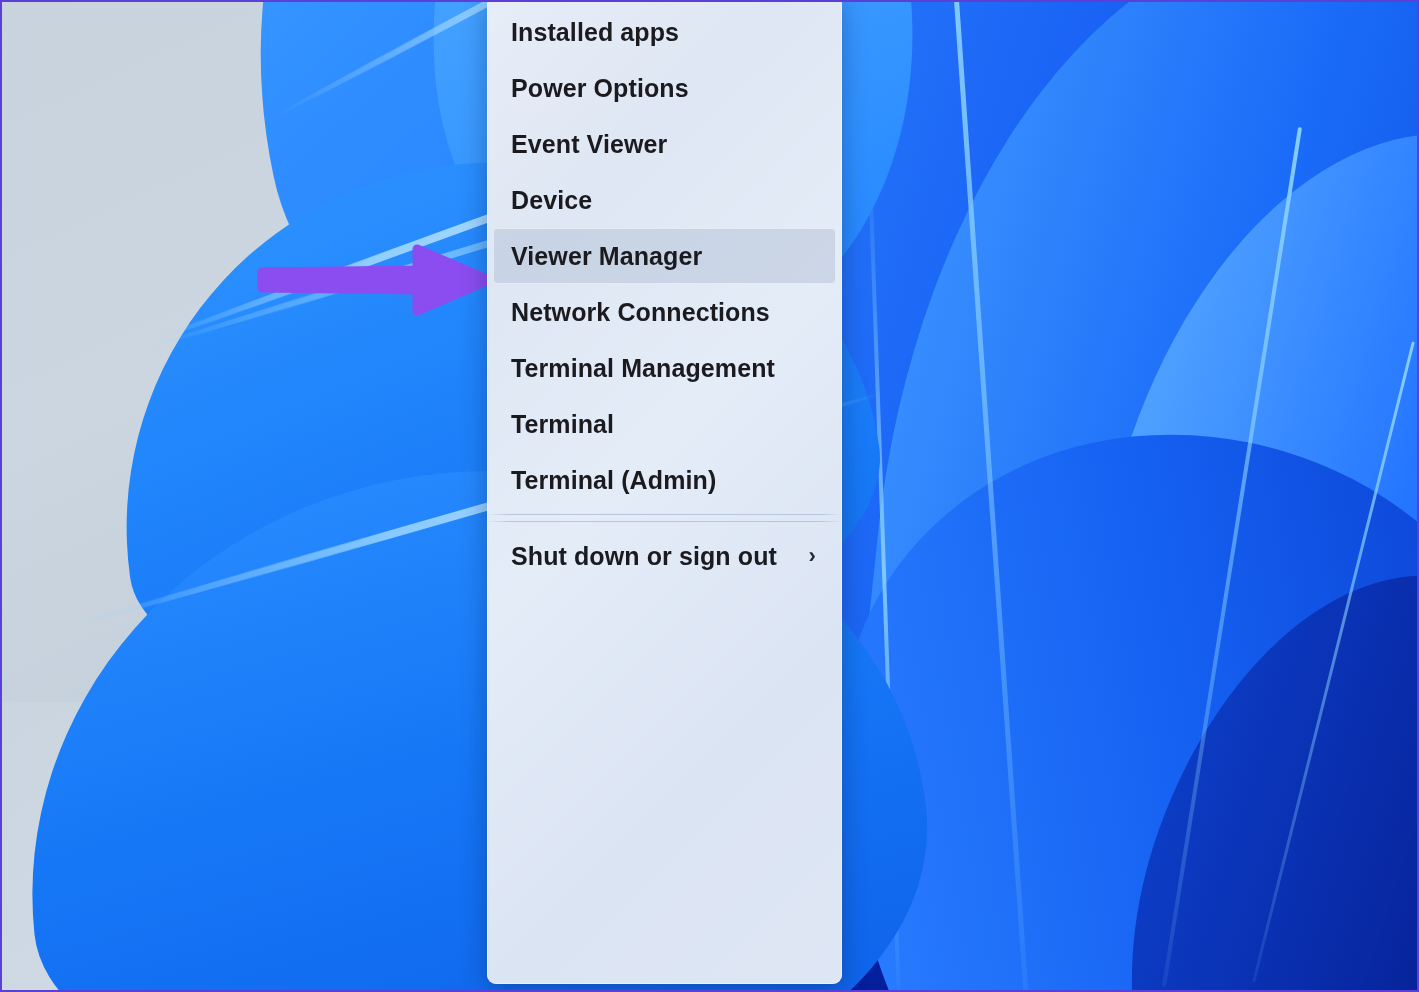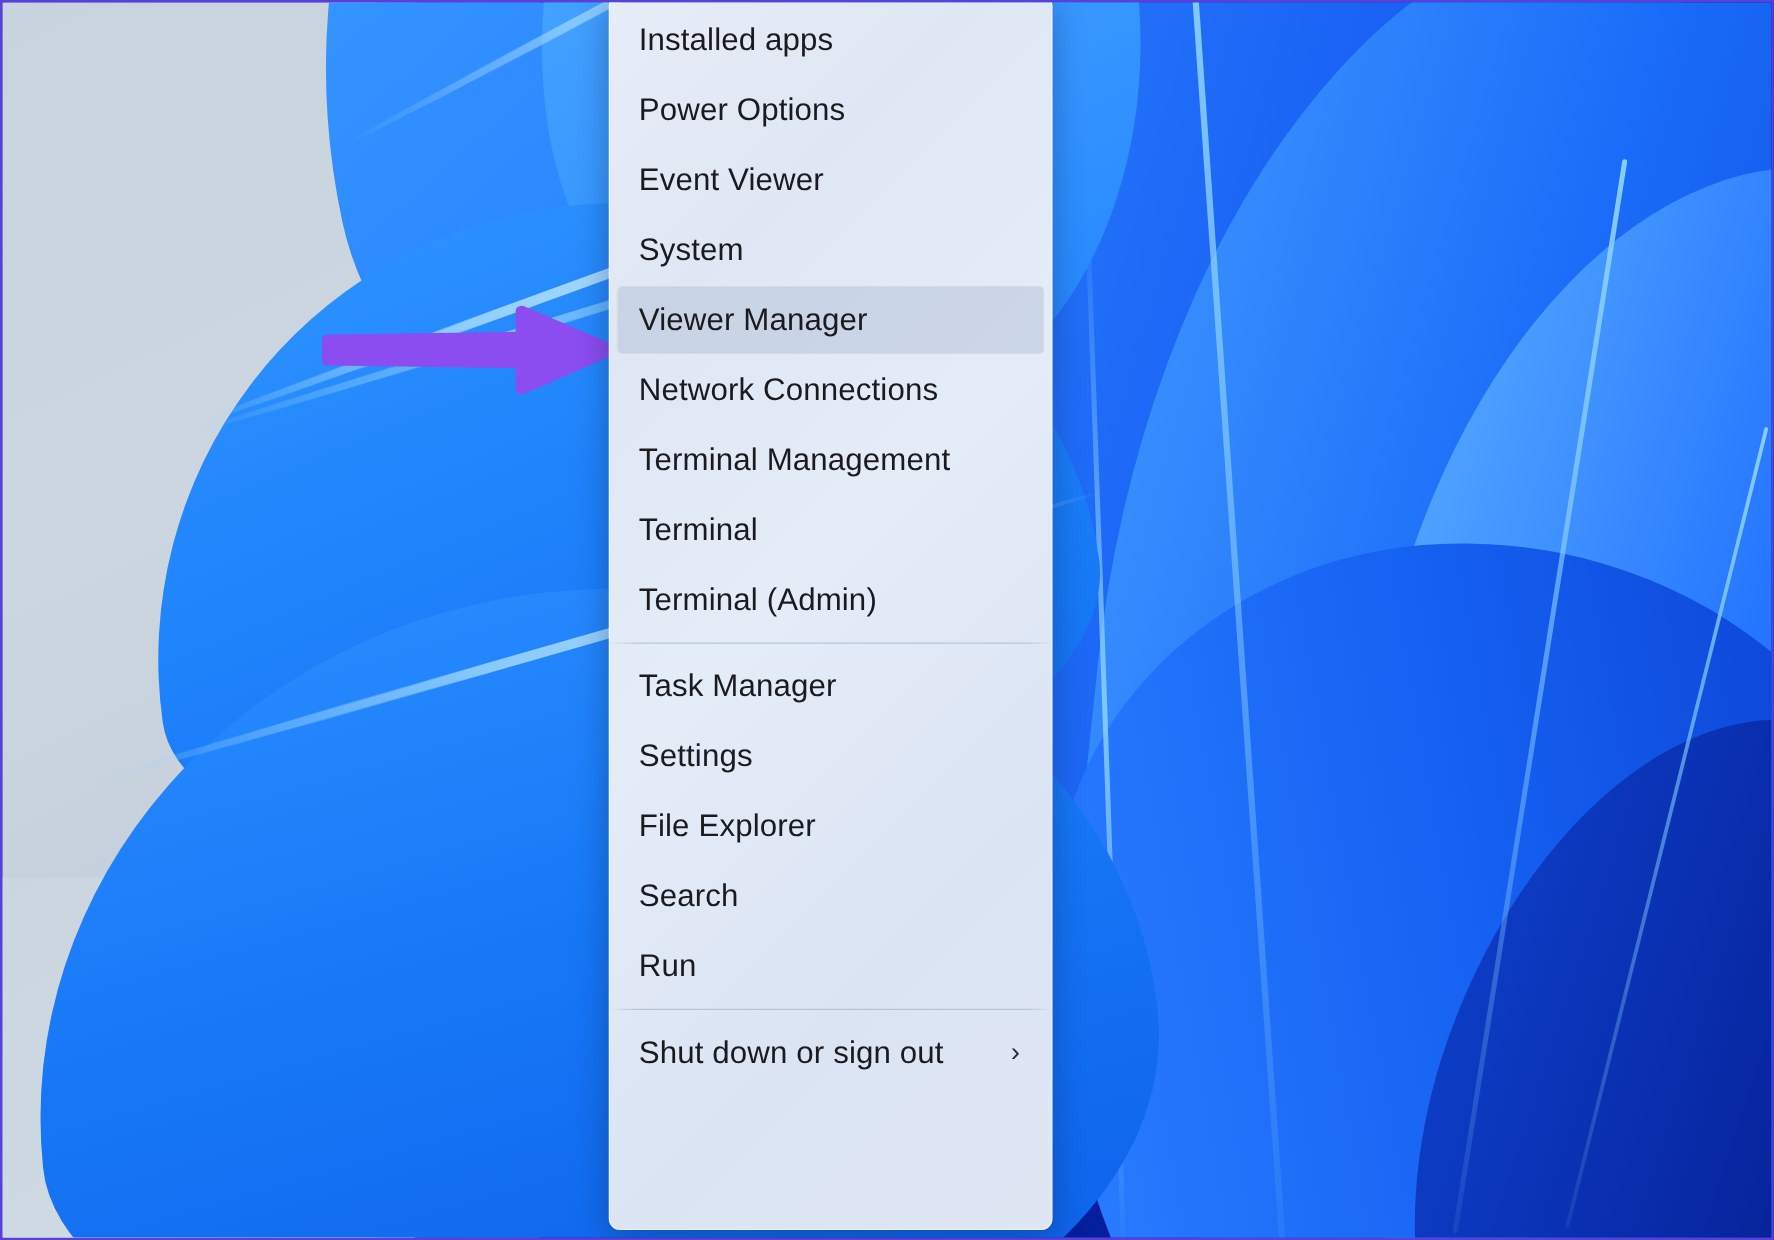--- a/index.html
+++ b/index.html
@@ -111,21 +111,21 @@
   }
   .menu-item{
     position:relative;
     height:56px;
     margin:0 6px;
     display:flex; align-items:center;
     padding:0 18px;
     border-radius:5px;
     color:#1a1a1f;
     font-size:25px;
-    font-weight:400;
+    font-weight:700;
     letter-spacing:.1px;
     white-space:nowrap;
     cursor:default;
   }
   .menu-item.selected{
     background:rgba(170,184,208,.42);
     box-shadow:0 0 0 1px rgba(255,255,255,.5) inset;
   }
   .menu-item .chev{
     margin-left:auto;
@@ -180,58 +180,41 @@
       <div class="menu-item">
         <span>Installed apps</span>
       </div>
       <div class="menu-item">
         <span>Power Options</span>
       </div>
       <div class="menu-item">
         <span>Event Viewer</span>
       </div>
       <div class="menu-item">
-        <span>System</span>
+        <span>Device</span>
       </div>
       <div class="menu-item selected">
         <span>Viewer Manager</span>
       </div>
       <div class="menu-item">
         <span>Network Connections</span>
       </div>
       <div class="menu-item">
         <span>Terminal Management</span>
       </div>
       <div class="menu-item">
         <span>Terminal</span>
       </div>
       <div class="menu-item">
         <span>Terminal (Admin)</span>
       </div>
     </div>
 
     <div class="separator"></div>
 
-    <div>
-      <div class="menu-item">
-        <span>Task Manager</span>
-      </div>
-      <div class="menu-item">
-        <span>Settings</span>
-      </div>
-      <div class="menu-item">
-        <span>File Explorer</span>
-      </div>
-      <div class="menu-item">
-        <span>Search</span>
-      </div>
-      <div class="menu-item">
-        <span>Run</span>
-      </div>
-    </div>
 
     <div class="separator"></div>
 
     <div>
       <div class="menu-item">
         <span>Shut down or sign out</span>
         <span class="chev">›</span>
       </div>
     </div>
 

